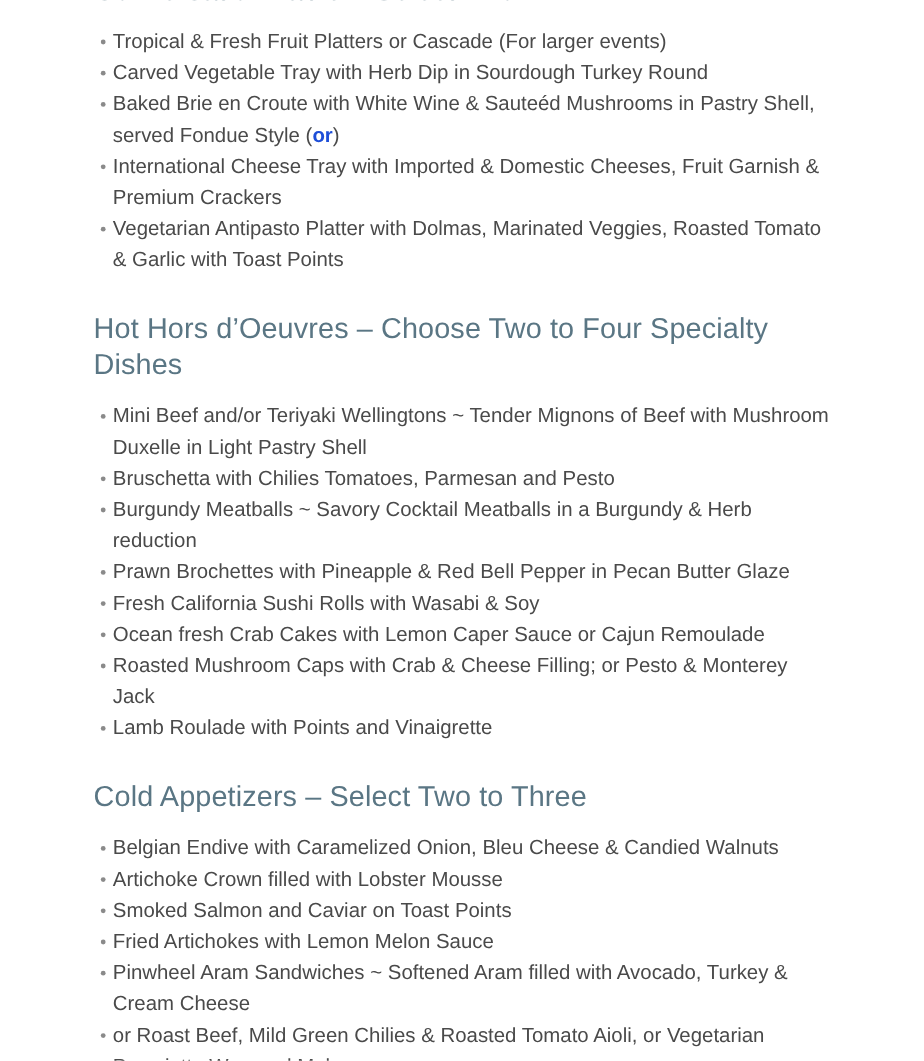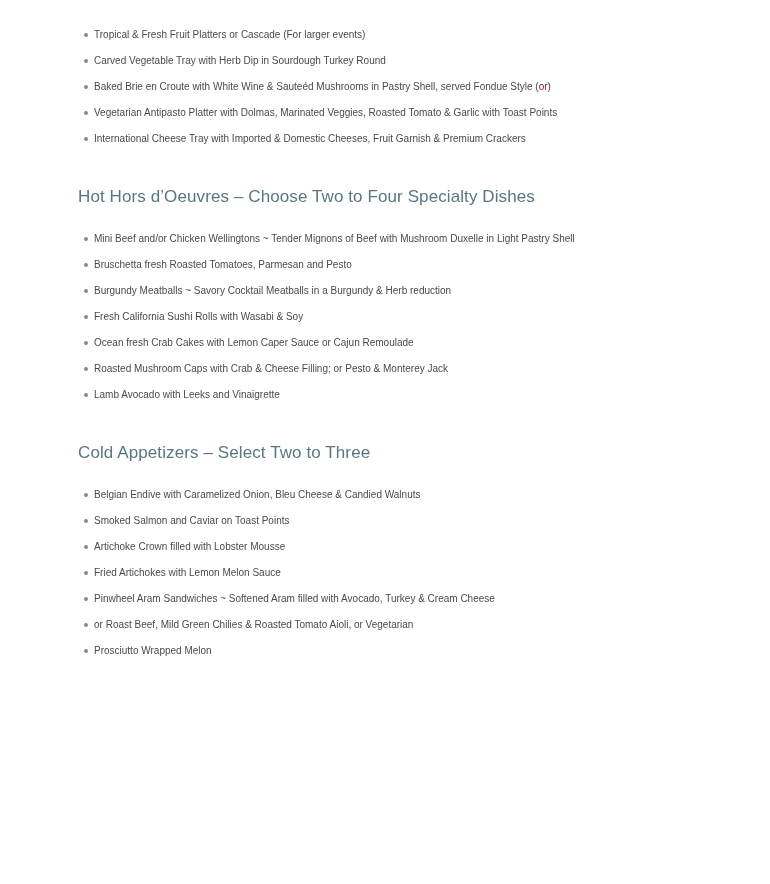--- a/index.html
+++ b/index.html
@@ -24,100 +24,101 @@
   }
 
   .content {
     padding-left: 78px;
     padding-right: 78px;
     box-sizing: border-box;
     width: 770px;
   }
 
   h2.section-heading {
-    font-size: 17px;
+    font-size: 24px;
     line-height: 30px;
     font-weight: 400;
     color: #5a7684;
     margin: 0;
     padding: 0;
     letter-spacing: 0.1px;
   }
 
   .menu-list {
     list-style: none;
     margin: 0;
     padding: 0;
   }
 
   .menu-list li {
     position: relative;
     padding-left: 16px;
-    font-size: 10px;
+    font-size: 17px;
     line-height: 26px;
     color: #4a4a4a;
     margin: 0;
   }
 
   .menu-list li::before {
     content: "";
     position: absolute;
     left: 6px;
     top: 11px;
     width: 4px;
     height: 4px;
     border-radius: 50%;
     background: #8a8a8a;
   }
 
   .menu-list li b {
-    font-weight: 400;
-    color: #7f1d1d;
+    font-weight: 700;
+    color: #1d4ed8;
   }
 
   
   .section-heading { margin-bottom: 0px; }
   .block-gap-list { margin-top: 14px; }
   .section-spacer { height: 30px; }
 </style>
 </head>
 <body>
 
 <div id="page">
   <div class="content">
 
     <h2 class="section-heading">Conversation Table – Select Two</h2>
     <ul class="menu-list block-gap-list">
       <li>Tropical &amp; Fresh Fruit Platters or Cascade (For larger events)</li>
       <li>Carved Vegetable Tray with Herb Dip in Sourdough Turkey Round</li>
       <li><span>Baked Brie en Croute with White Wine &amp; Sauteéd Mushrooms in Pastry Shell, served Fondue Style (</span><b>or</b><span>)</span></li>
+      <li>International Cheese Tray with Imported &amp; Domestic Cheeses, Fruit Garnish &amp; Premium Crackers</li>
       <li>Vegetarian Antipasto Platter with Dolmas, Marinated Veggies, Roasted Tomato &amp; Garlic with Toast Points</li>
-      <li>International Cheese Tray with Imported &amp; Domestic Cheeses, Fruit Garnish &amp; Premium Crackers</li>
     </ul>
 
     <div class="section-spacer"></div>
 
     <h2 class="section-heading">Hot Hors d’Oeuvres – Choose Two to Four Specialty Dishes</h2>
     <ul class="menu-list block-gap-list">
-      <li>Mini Beef and/or Chicken Wellingtons ~ Tender Mignons of Beef with Mushroom Duxelle in Light Pastry Shell</li>
-      <li>Bruschetta fresh Roasted Tomatoes, Parmesan and Pesto</li>
+      <li>Mini Beef and/or Teriyaki Wellingtons ~ Tender Mignons of Beef with Mushroom Duxelle in Light Pastry Shell</li>
+      <li>Bruschetta with Chilies Tomatoes, Parmesan and Pesto</li>
       <li>Burgundy Meatballs ~ Savory Cocktail Meatballs in a Burgundy &amp; Herb reduction</li>
+      <li>Prawn Brochettes with Pineapple &amp; Red Bell Pepper in Pecan Butter Glaze</li>
       <li>Fresh California Sushi Rolls with Wasabi &amp; Soy</li>
       <li>Ocean fresh Crab Cakes with Lemon Caper Sauce or Cajun Remoulade</li>
       <li>Roasted Mushroom Caps with Crab &amp; Cheese Filling; or Pesto &amp; Monterey Jack</li>
-      <li>Lamb Avocado with Leeks and Vinaigrette</li>
+      <li>Lamb Roulade with Points and Vinaigrette</li>
     </ul>
 
     <div class="section-spacer"></div>
 
     <h2 class="section-heading">Cold Appetizers – Select Two to Three</h2>
     <ul class="menu-list block-gap-list">
       <li>Belgian Endive with Caramelized Onion, Bleu Cheese &amp; Candied Walnuts</li>
+      <li>Artichoke Crown filled with Lobster Mousse</li>
       <li>Smoked Salmon and Caviar on Toast Points</li>
-      <li>Artichoke Crown filled with Lobster Mousse</li>
       <li>Fried Artichokes with Lemon Melon Sauce</li>
       <li>Pinwheel Aram Sandwiches ~ Softened Aram filled with Avocado, Turkey &amp; Cream Cheese</li>
       <li>or Roast Beef, Mild Green Chilies &amp; Roasted Tomato Aioli, or Vegetarian</li>
       <li>Prosciutto Wrapped Melon</li>
     </ul>
 
     <div class="section-spacer"></div>
 
   </div>
 </div>

